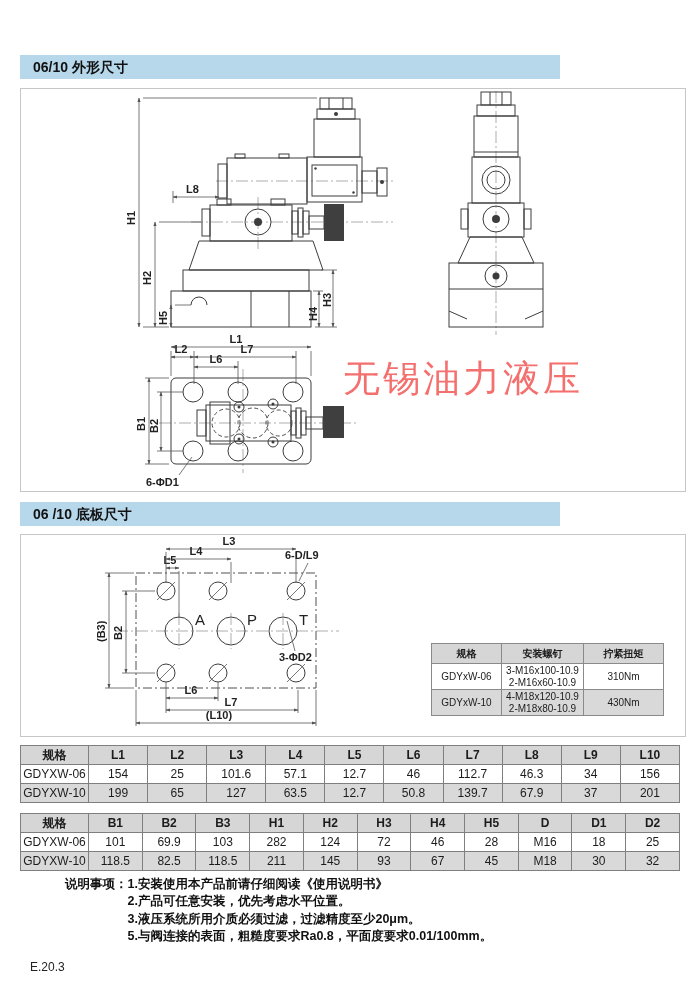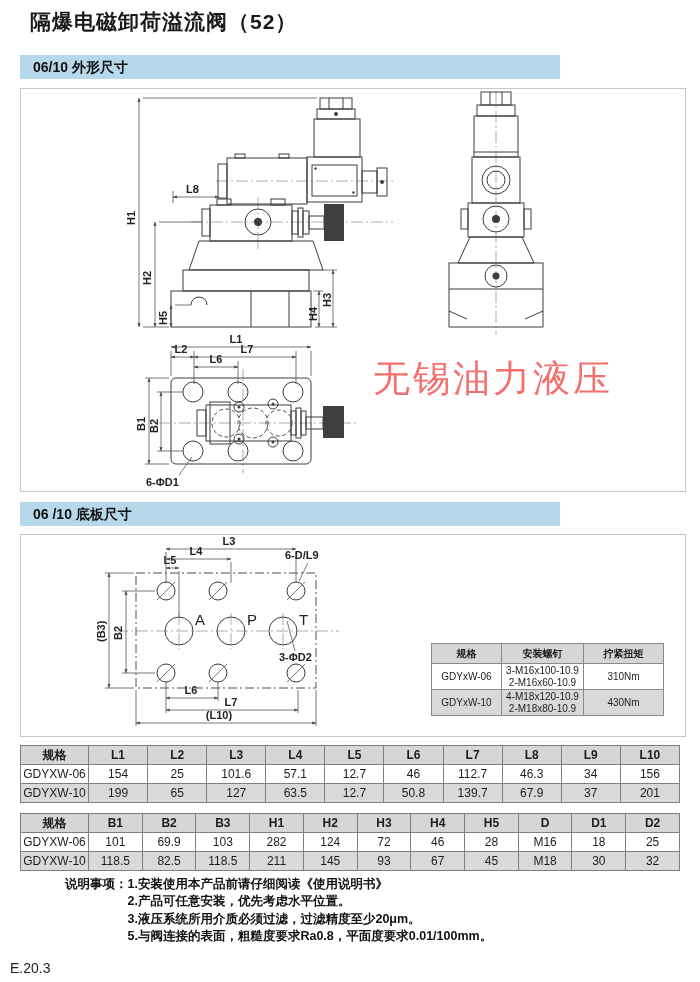--- a/index.html
+++ b/index.html
@@ -7,56 +7,55 @@
     --row-gray:#d9d9d9; --line-dark:#3c3c3c;
   }
   html,body{margin:0;padding:0;background:#fff;}
   .page{position:relative;width:700px;height:982px;background:#ffffff;overflow:hidden;
         font-family:"Liberation Sans","DejaVu Sans",sans-serif;color:#1a1a1a;}
   .title{position:absolute;left:30px;top:8px;font-size:21px;font-weight:bold;letter-spacing:1px;}
   .section-bar{position:absolute;left:20px;width:540px;height:24px;background:var(--accent-blue);
         box-sizing:border-box;padding-left:13px;font-size:14px;font-weight:bold;line-height:24px;color:#111;}
   .frame{position:absolute;left:20px;width:666px;background:#fff;border:1px solid #c6c6c6;box-sizing:border-box;}
   .watermark{position:absolute;color:var(--watermark-red);font-size:37px;line-height:1.2;white-space:nowrap;}
-  .wm1{margin-left:30px;letter-spacing:3px;}
+  .wm1{letter-spacing:3px;}
   .wm2{letter-spacing:1px;}
   table.dim-table{position:absolute;border-collapse:collapse;table-layout:fixed;width:660px;
         font-size:12px;color:#1c1c1c;}
   table.dim-table th,table.dim-table td{border:1px solid #7f7f7f;height:18px;text-align:center;
         padding:0;overflow:hidden;}
   table.dim-table th{background:var(--table-gray);font-weight:bold;}
   table.dim-table td{font-weight:normal;background:#fff;}
   table.dim-table tr.alt td{background:var(--row-gray);}
   table.screw-table{position:absolute;border-collapse:collapse;table-layout:fixed;width:232px;
         font-size:10px;color:#1c1c1c;}
   table.screw-table th,table.screw-table td{border:1px solid #8a8a8a;text-align:center;padding:1px 0;line-height:1.15;}
   table.screw-table th{background:var(--table-gray);height:17px;font-weight:bold;}
   table.screw-table td{height:23px;background:#fff;}
   table.screw-table tr.alt td{background:var(--row-gray);}
   .notes{position:absolute;left:65px;top:876px;display:flex;font-size:12.5px;font-weight:bold;
         line-height:17.4px;color:#111;}
   .notes .items{display:flex;flex-direction:column;justify-content:flex-end;}
-  .footer{position:absolute;left:10px;top:960px;font-size:14px;color:#222;text-align:right;}
+  .footer{position:absolute;left:30px;top:960px;font-size:12px;color:#222;text-align:right;}
   
   .ln{fill:none;stroke:var(--line-dark);stroke-width:1;}
   .lnf{fill:var(--line-dark);stroke:none;}
   .knob{fill:#3f3f3f;stroke:none;}
   .dim{stroke:#555;stroke-width:0.8;fill:none;}
   .cl{stroke:#8a8a8a;stroke-width:0.7;stroke-dasharray:12 3 2 3;fill:none;}
   .dsh{fill:none;stroke:var(--line-dark);stroke-width:0.9;stroke-dasharray:4 2.5;}
   .dcl{fill:none;stroke:#3c3c3c;stroke-width:0.9;stroke-dasharray:9 3 2 3;}
   text.dlab{font-size:11px;fill:#222;font-weight:bold;}
   text.port{font-size:15px;fill:#222;}
 </style>
 </head>
 <body>
 
 <div class="page">
 
-  <div class="title">隔爆电磁卸荷溢流阀（52）</div>
 
   <div class="section-bar" style="top:55px;">
     <span>06/10 外形尺寸</span>
   </div>
 
   <div class="frame" style="top:88px;height:404px;">
     <svg width="664" height="402" viewBox="0 0 664 402">
       <defs>
         <marker id="arr" viewBox="0 0 10 10" refX="9" refY="5" markerWidth="6" markerHeight="6" orient="auto-start-reverse">
           <path d="M0,1.5 L10,5 L0,8.5 z" fill="#555"></path>

